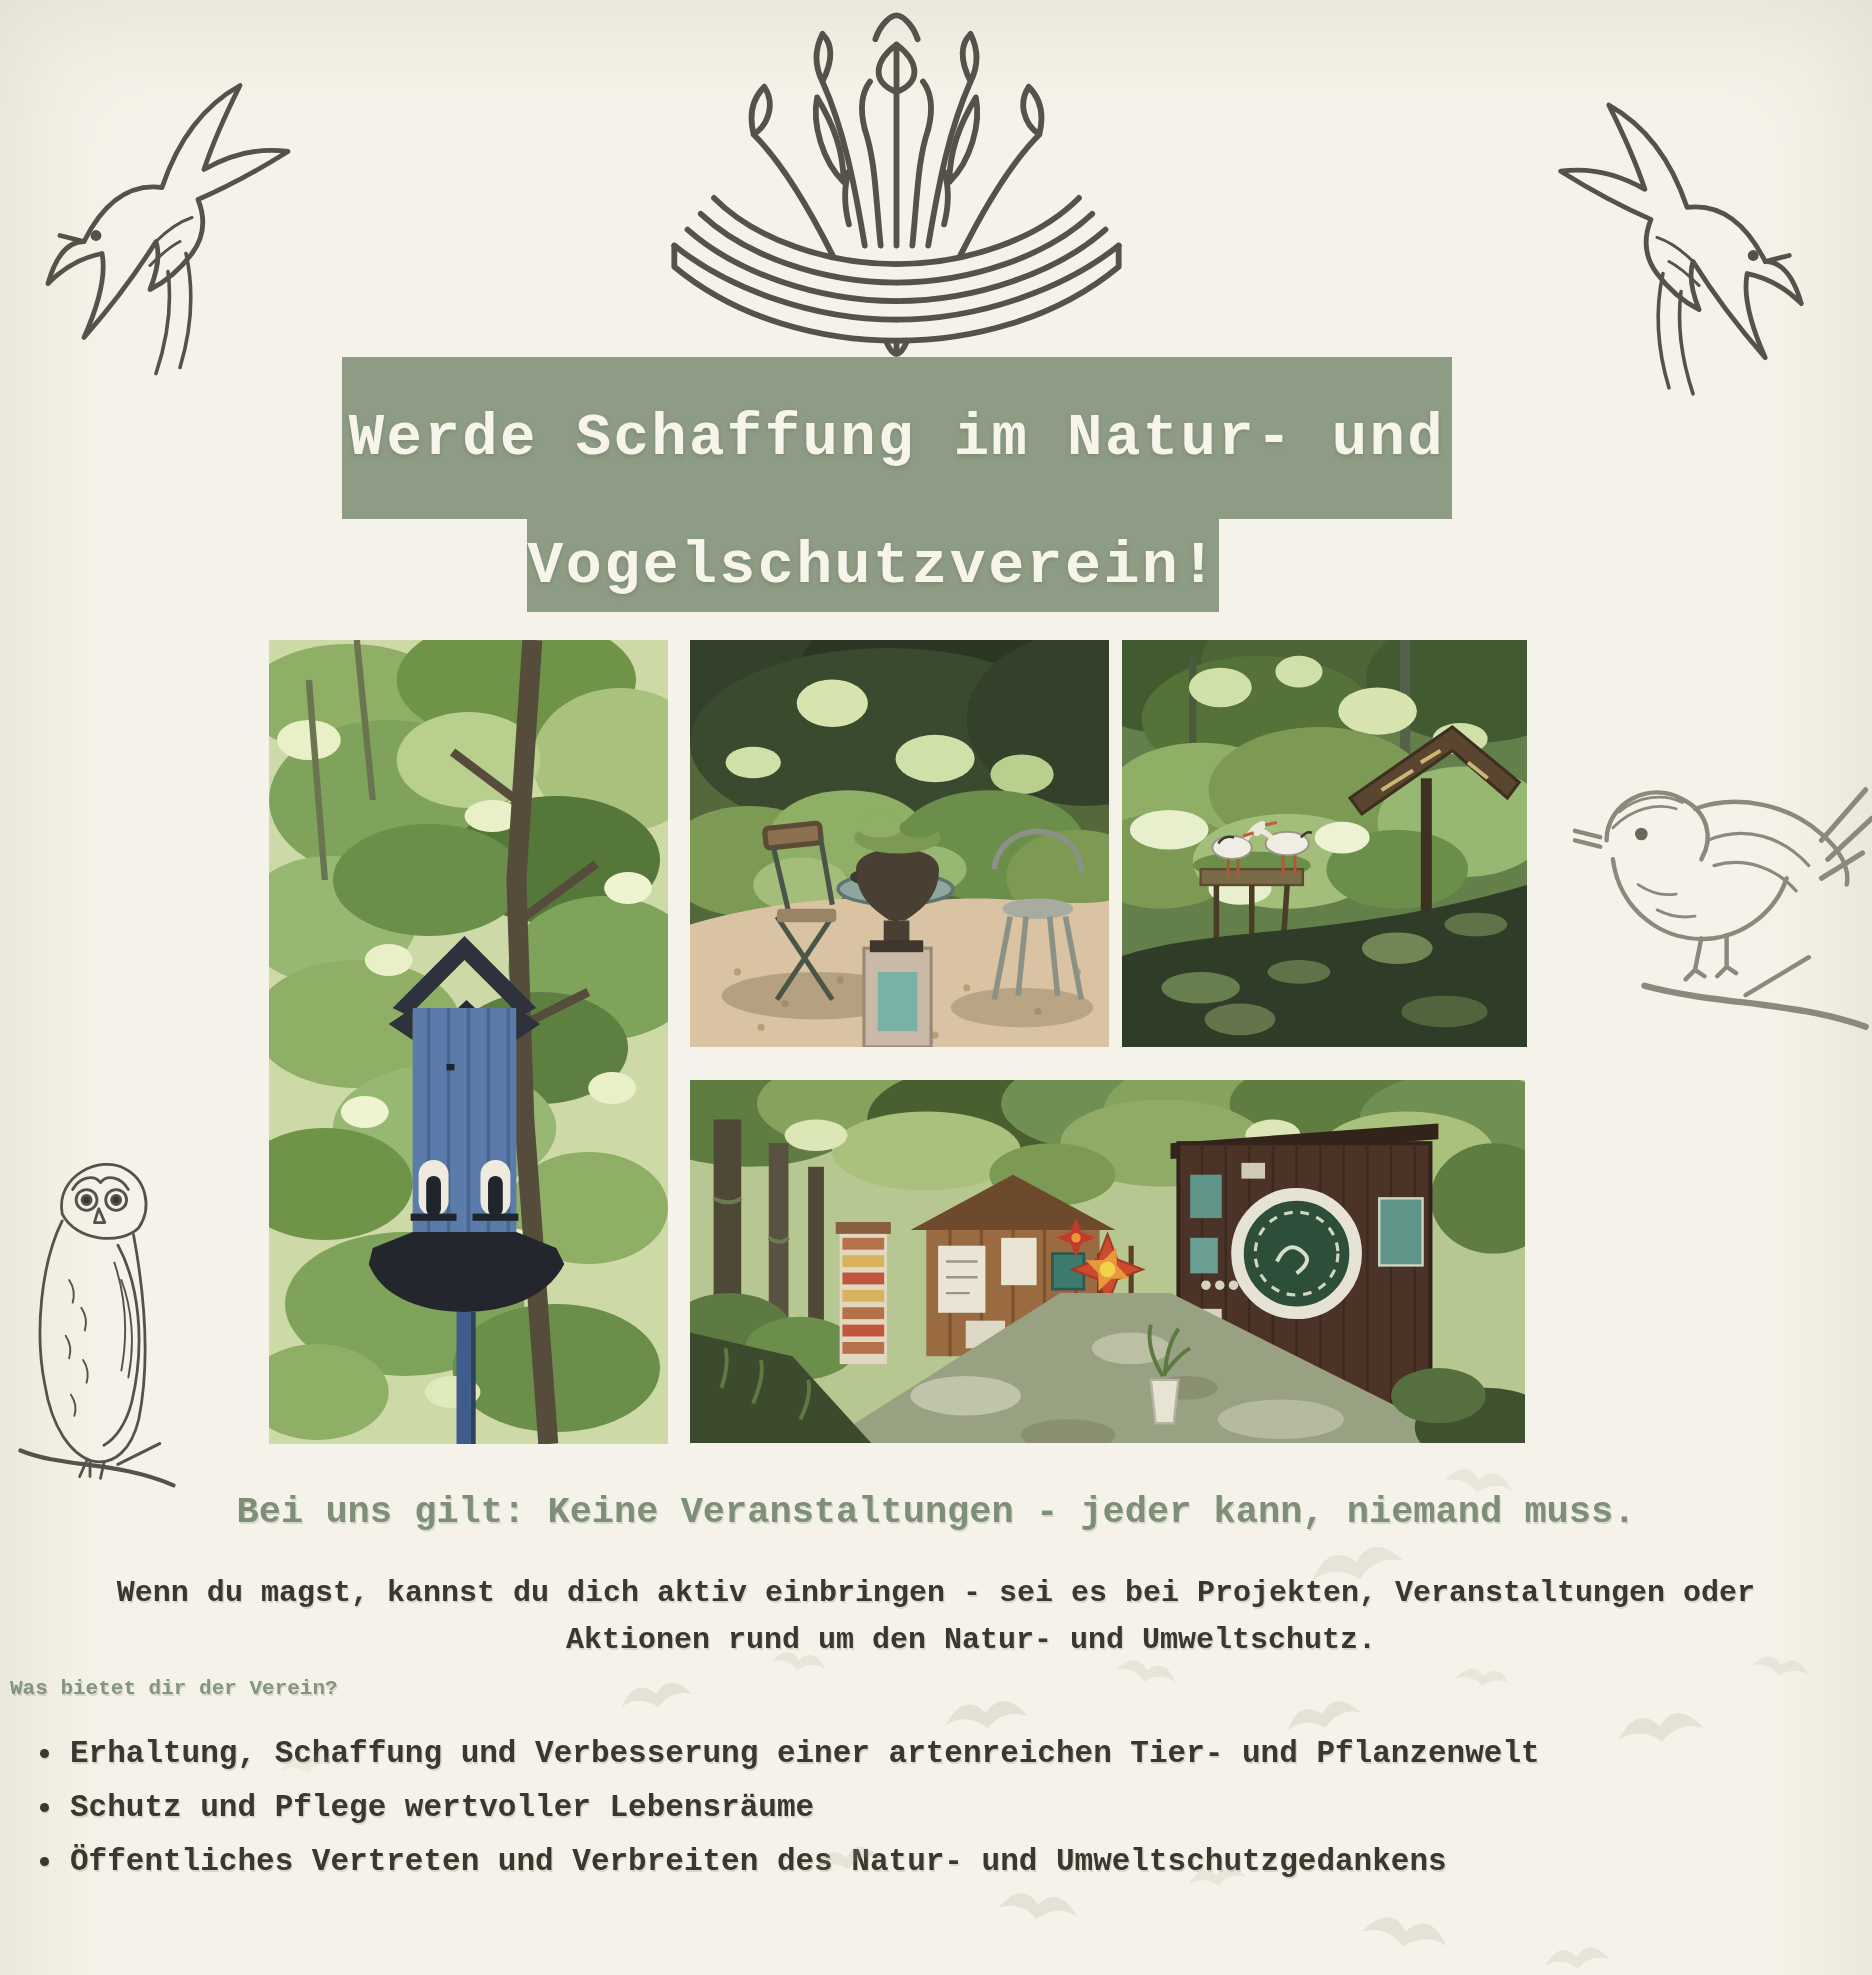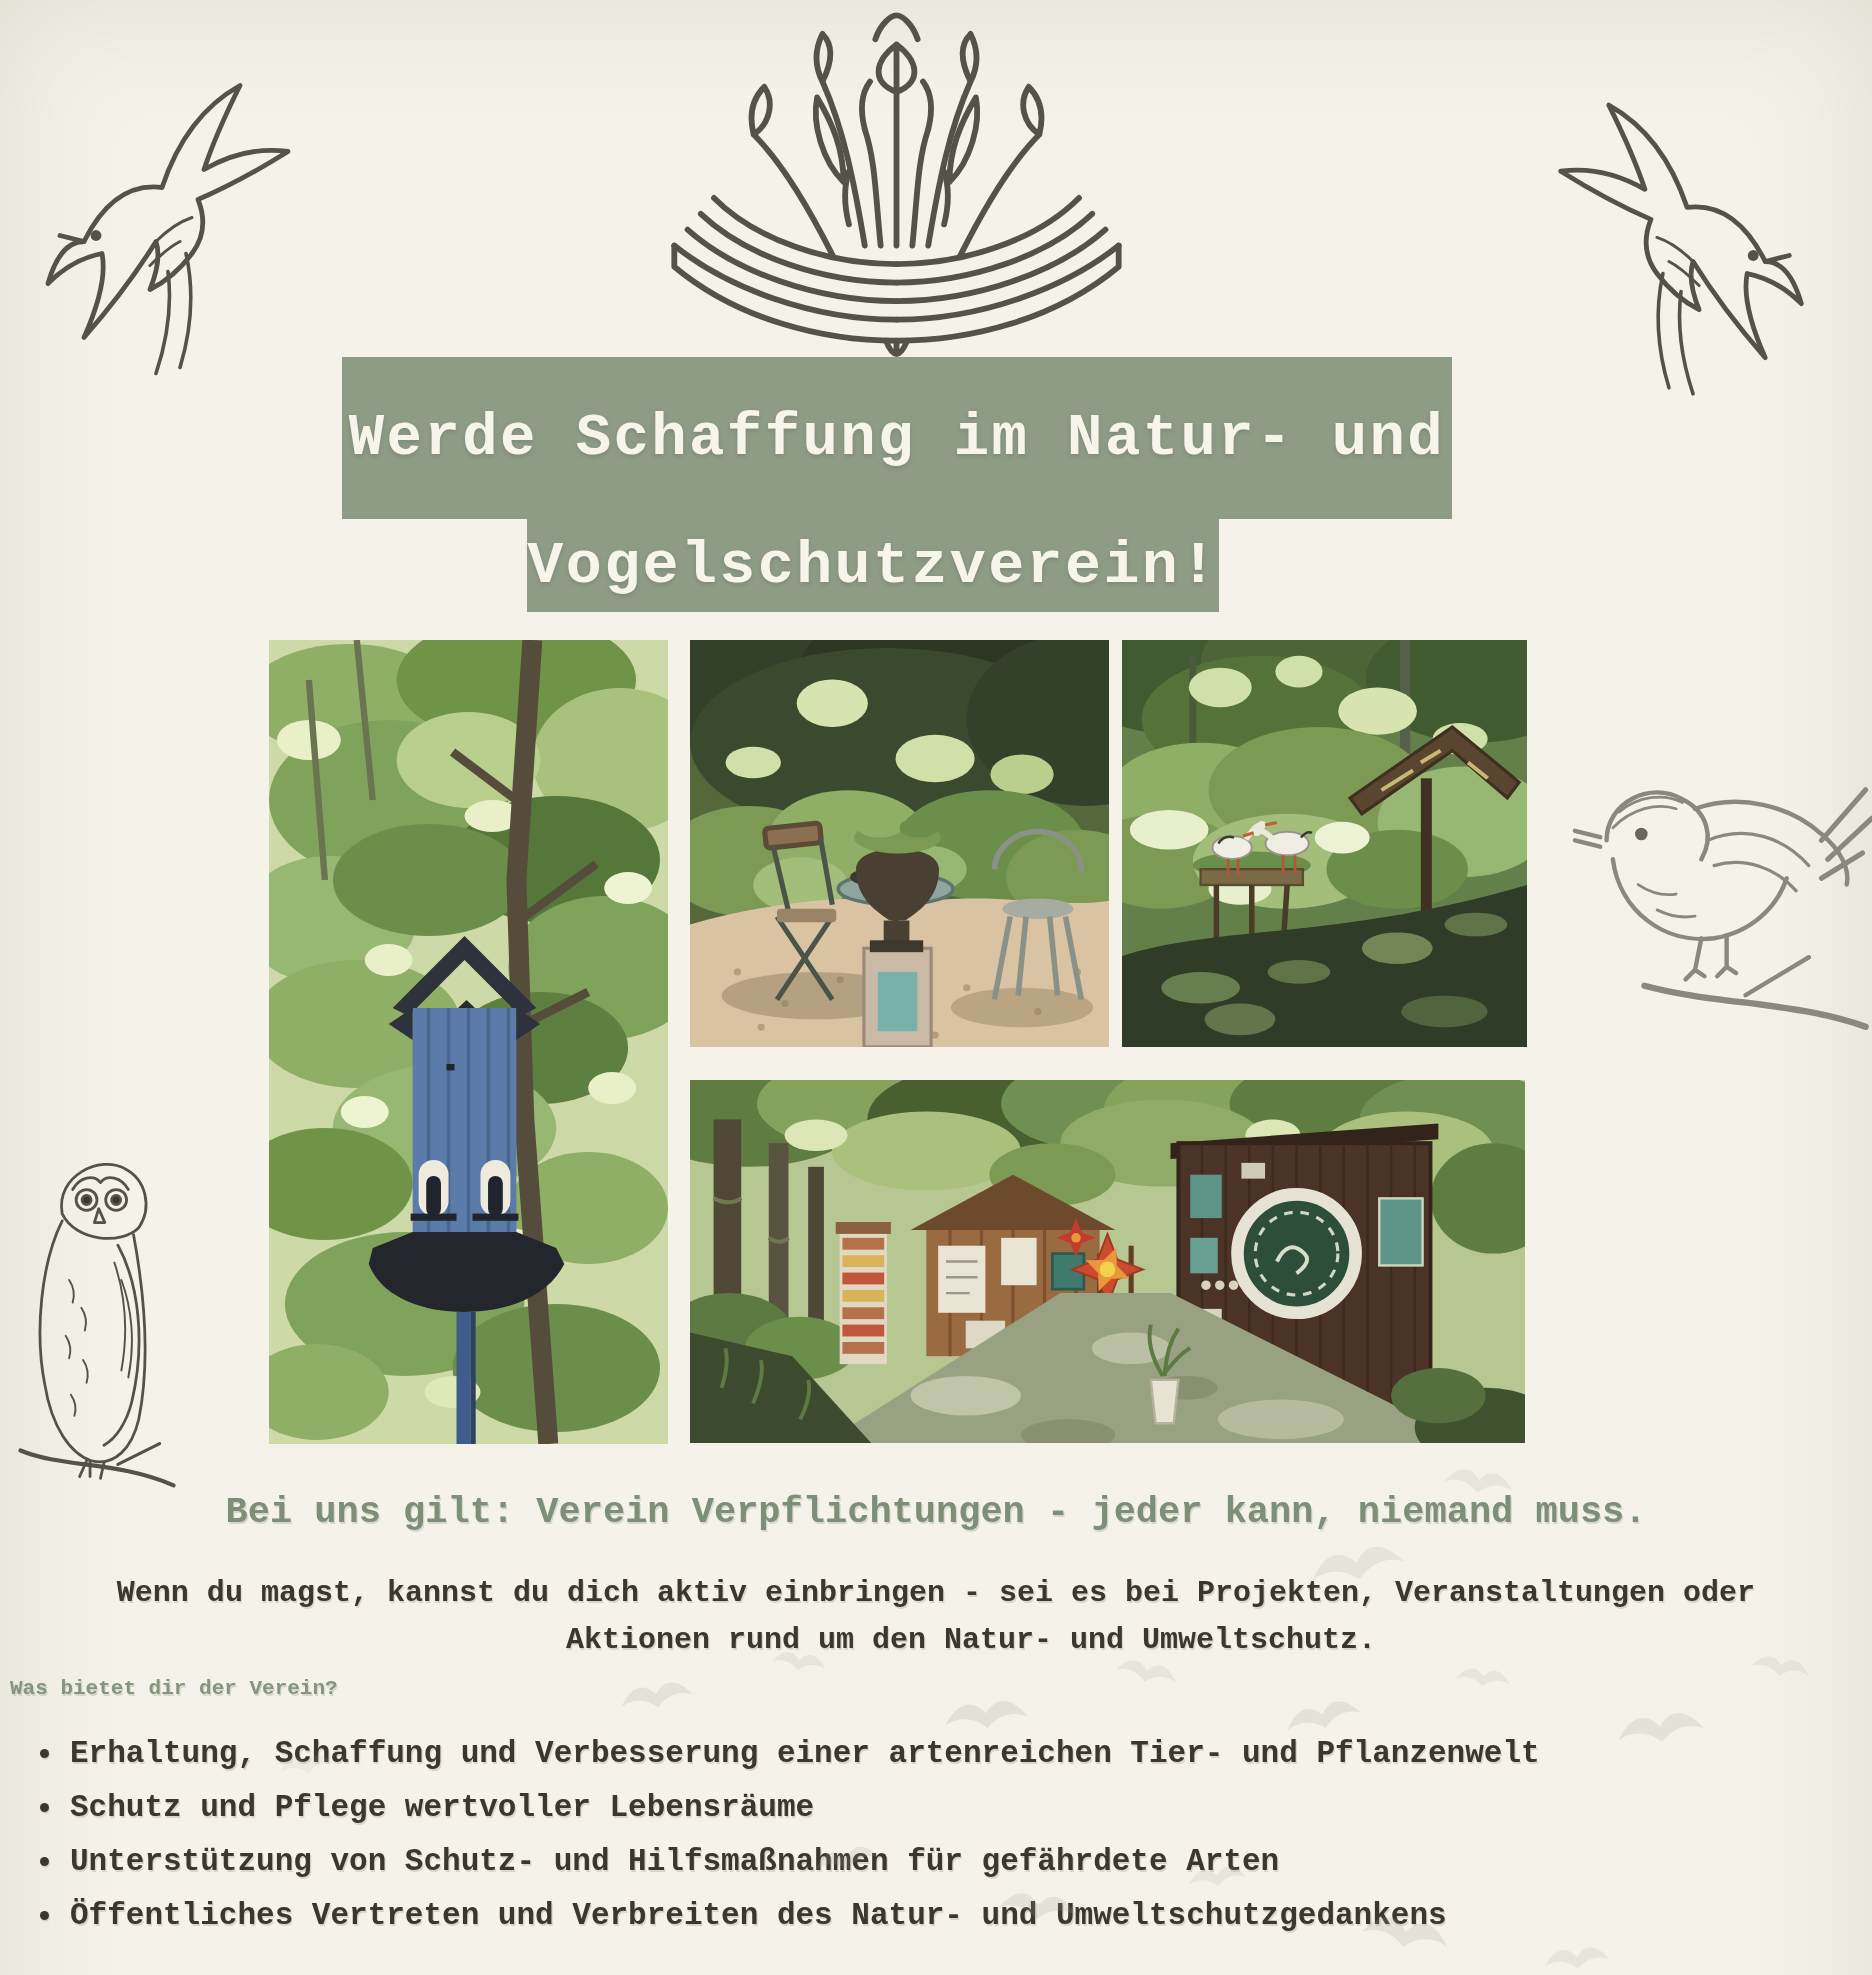--- a/index.html
+++ b/index.html
@@ -382,29 +382,28 @@
       <path d="M48 34 C60 29 72 33 80 42 M50 42 C60 39 70 43 76 50" style="stroke-width:1;"></path>
       <path d="M84 34 L98 18 M86 40 L100 27 M84 46 L97 38" style="stroke-width:1.6;"></path>
       <path d="M18 40 C20 56 34 67 50 65 C62 63 70 55 73 46"></path>
       <path d="M26 48 q6 4 12 3 M32 56 q6 3 12 2" style="stroke-width:0.9;"></path>
       <path d="M46 65 L44 75 M54 64 L54 74 M44 75 l-3 3 M44 75 l3 2 M54 74 l-3 3 M54 74 l3 2"></path>
       <path d="M28 80 C50 86 76 85 98 93" style="stroke-width:2;"></path>
       <path d="M60 83 L80 71" style="stroke-width:1.4;"></path>
     </g>
   </svg>
 
-  <div class="abs center green-ink highlight">Bei uns gilt: Verein Verpflichtungen - jeder kann, niemand muss.</div>
+  <div class="abs center green-ink highlight">Bei uns gilt: Keine Veranstaltungen - jeder kann, niemand muss.</div>
   <div class="abs center ink body1">Wenn du magst, kannst du dich aktiv einbringen - sei es bei Projekten, Veranstaltungen oder</div>
   <div class="abs center ink body2">Aktionen rund um den Natur- und Umweltschutz.</div>
 
   <div class="abs green-ink offer-h">Was bietet dir der Verein?</div>
   <ul class="abs blist offer-ul ink">
     <li>Erhaltung, Schaffung und Verbesserung einer artenreichen Tier- und Pflanzenwelt</li>
     <li>Schutz und Pflege wertvoller Lebensräume</li>
-    <li>Unterstützung von Schutz- und Hilfsmaßnahmen für gefährdete Arten</li>
     <li>Öffentliches Vertreten und Verbreiten des Natur- und Umweltschutzgedankens</li>
   </ul>
 
   <div>
     <svg class="wm" style="left:616px;top:1671px;opacity:.20;transform:rotate(-10deg);" width="79" height="40" viewBox="0 0 24 12">
         <use href="#wb"></use>
       </svg>
     <svg class="wm" style="left:770px;top:1643px;opacity:.16;transform:rotate(8deg);" width="59" height="30" viewBox="0 0 24 12">
         <use href="#wb"></use>
       </svg>

